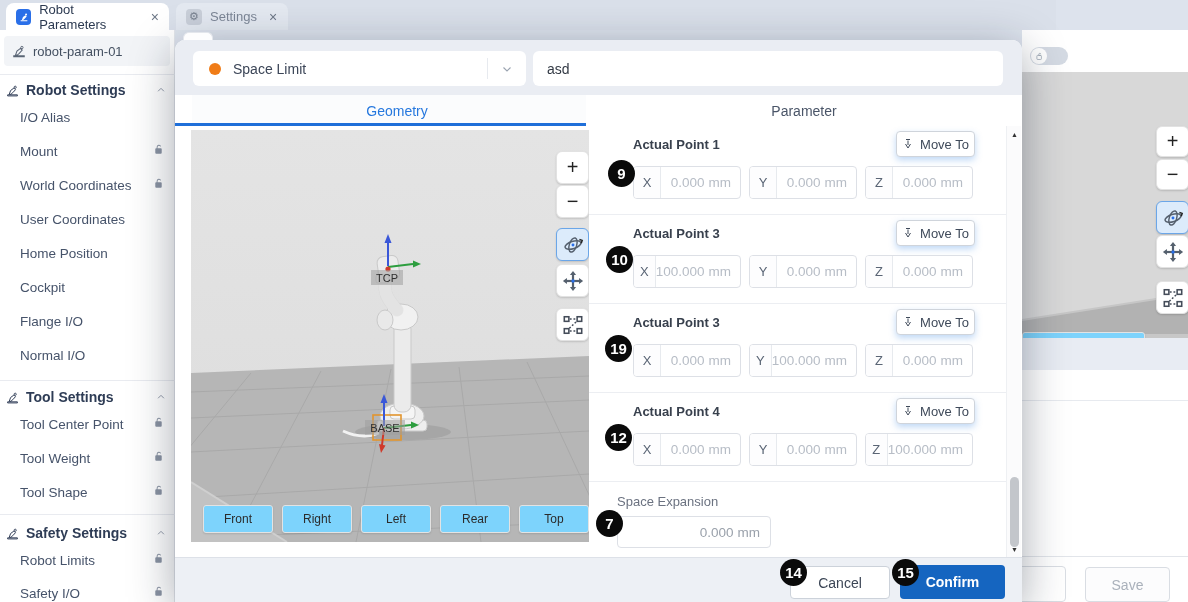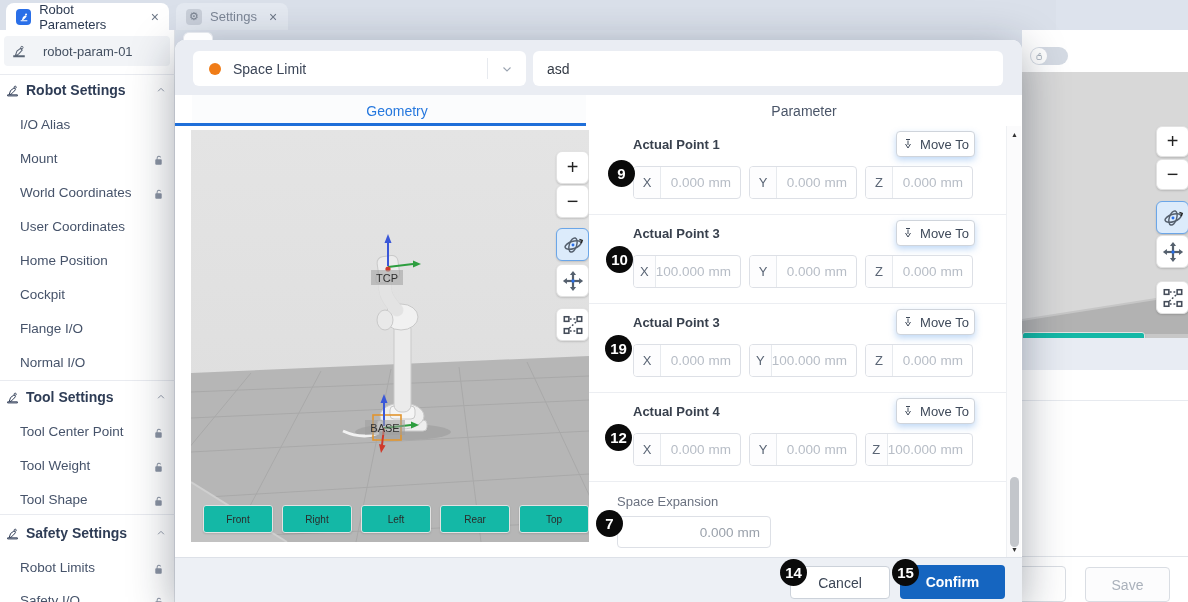--- a/index.html
+++ b/index.html
@@ -11,37 +11,37 @@
   .tabbar { position:absolute; left:0; top:0; width:1056px; height:30px; background:#dae0ea; }
   .wtab { position:absolute; top:3px; height:27px; border-radius:8px 8px 0 0; display:flex; align-items:center; gap:8px; padding:0 10px; font-size:13px; }
   .wtab.active { background:#fff; color:#2b3950; }
   .wtab.inactive { background:#e4e9f1; color:#7c8696; }
   .wtab .appicon { width:16px; height:16px; border-radius:4px; background:#2a6fe8; display:flex; align-items:center; justify-content:center; }
   .wtab .gearicon { width:16px; height:16px; border-radius:4px; background:#c9cfd9; color:#78818f; font-size:11px; display:flex; align-items:center; justify-content:center; }
   .closex { color:#6c7686; font-size:14px; line-height:1; margin-left:4px; }
 
   
   .sidebar { position:absolute; left:0; top:30px; width:175px; height:572px; background:#fff; border-right:1px solid #e4e7ec; }
-  .devrow { position:absolute; left:4px; top:6px; width:166px; height:30px; background:#f2f4f7; border-radius:4px; display:flex; align-items:center; gap:17px; padding:0 8px; font-size:13px; color:#445061; }
+  .devrow { position:absolute; left:4px; top:6px; width:166px; height:30px; background:#f2f4f7; border-radius:4px; display:flex; align-items:center; gap:7px; padding:0 8px; font-size:13px; color:#445061; }
   .sdivider { position:absolute; left:0; width:175px; height:1px; background:#e9ebf0; }
   .shead { position:absolute; left:6px; right:8px; height:22px; display:flex; align-items:center; gap:7px; font-size:14px; font-weight:700; color:#2e3c55; }
   .shead .spacer { flex:1; }
-  .sitem { position:absolute; left:20px; right:10px; height:22px; display:flex; align-items:flex-end; justify-content:space-between; font-size:13.5px; color:#46536a; }
+  .sitem { position:absolute; left:20px; right:10px; height:22px; display:flex; align-items:flex-start; justify-content:space-between; font-size:13.5px; color:#46536a; }
   .lock svg { display:block; }
 
   
   .underlay { position:absolute; left:1022px; top:30px; width:166px; height:572px; background:#fff; }
   .ubar { position:absolute; left:0; top:12px; width:166px; height:28px; background:#fff; display:flex; align-items:center; gap:6px; padding-left:8px; font-size:13px; color:#5a6475; }
   .togglepill { width:38px; height:18px; border-radius:9px; background:#d4dae3; position:relative; flex:none; }
   .togglepill .knob { position:absolute; left:1px; top:1px; width:16px; height:16px; border-radius:50%; background:#fff; display:flex; align-items:center; justify-content:center; }
   .uview { position:absolute; left:0; top:42px; width:166px; height:295px; background:#d8d8d8; overflow:hidden; }
   .tbtn { position:absolute; width:33px; height:33px; background:#fff; border:1px solid #e2e2e2; border-radius:6px; box-shadow:0 1px 2px rgba(0,0,0,.15); display:flex; align-items:center; justify-content:center; font-size:20px; color:#222; }
   .tbtn.small { height:31px; }
   .tbtn.activeTool { background:#dcebfb; border:1px solid #6ba6e8; }
-  .viewbtn { position:absolute; height:28px; background:#14b8a6; border:1px solid #e3e3e3; border-radius:3px; box-shadow:0 1px 2px rgba(0,0,0,.12); display:flex; align-items:center; justify-content:center; font-size:10px; color:#2b2b2b; }
+  .viewbtn { position:absolute; height:28px; background:#7dd3fc; border:1px solid #e3e3e3; border-radius:3px; box-shadow:0 1px 2px rgba(0,0,0,.12); display:flex; align-items:center; justify-content:center; font-size:12px; color:#2b2b2b; }
   .uband { position:absolute; left:0; top:308px; width:166px; height:32px; background:#e8ecf3; }
   .uwhite { position:absolute; left:0; top:340px; width:166px; height:232px; background:#fff; }
   .uhline { position:absolute; left:0; top:370px; width:166px; height:1px; background:#e7eaef; }
   .ufootline { position:absolute; left:0; top:526px; width:166px; height:1px; background:#e2e5ea; }
   .ghostbtn { position:absolute; background:#fff; border:1px solid #d9dde3; border-radius:4px; }
   .savebtn { position:absolute; left:63px; top:537px; width:85px; height:35px; background:#fcfcfd; border:1px solid #d9dde3; border-radius:4px; color:#aab1bb; font-size:14px; display:flex; align-items:center; justify-content:center; }
 
   
   .modal { position:absolute; left:175px; top:40px; width:847px; height:562px; background:#fff; border-radius:10px 10px 0 0; box-shadow:0 10px 45px rgba(15,25,45,.38); }
   .nub { position:absolute; left:8px; top:-8px; width:30px; height:10px; background:#fdfdfe; border:1px solid #e3e6ec; border-bottom:none; border-radius:6px 6px 0 0; }

